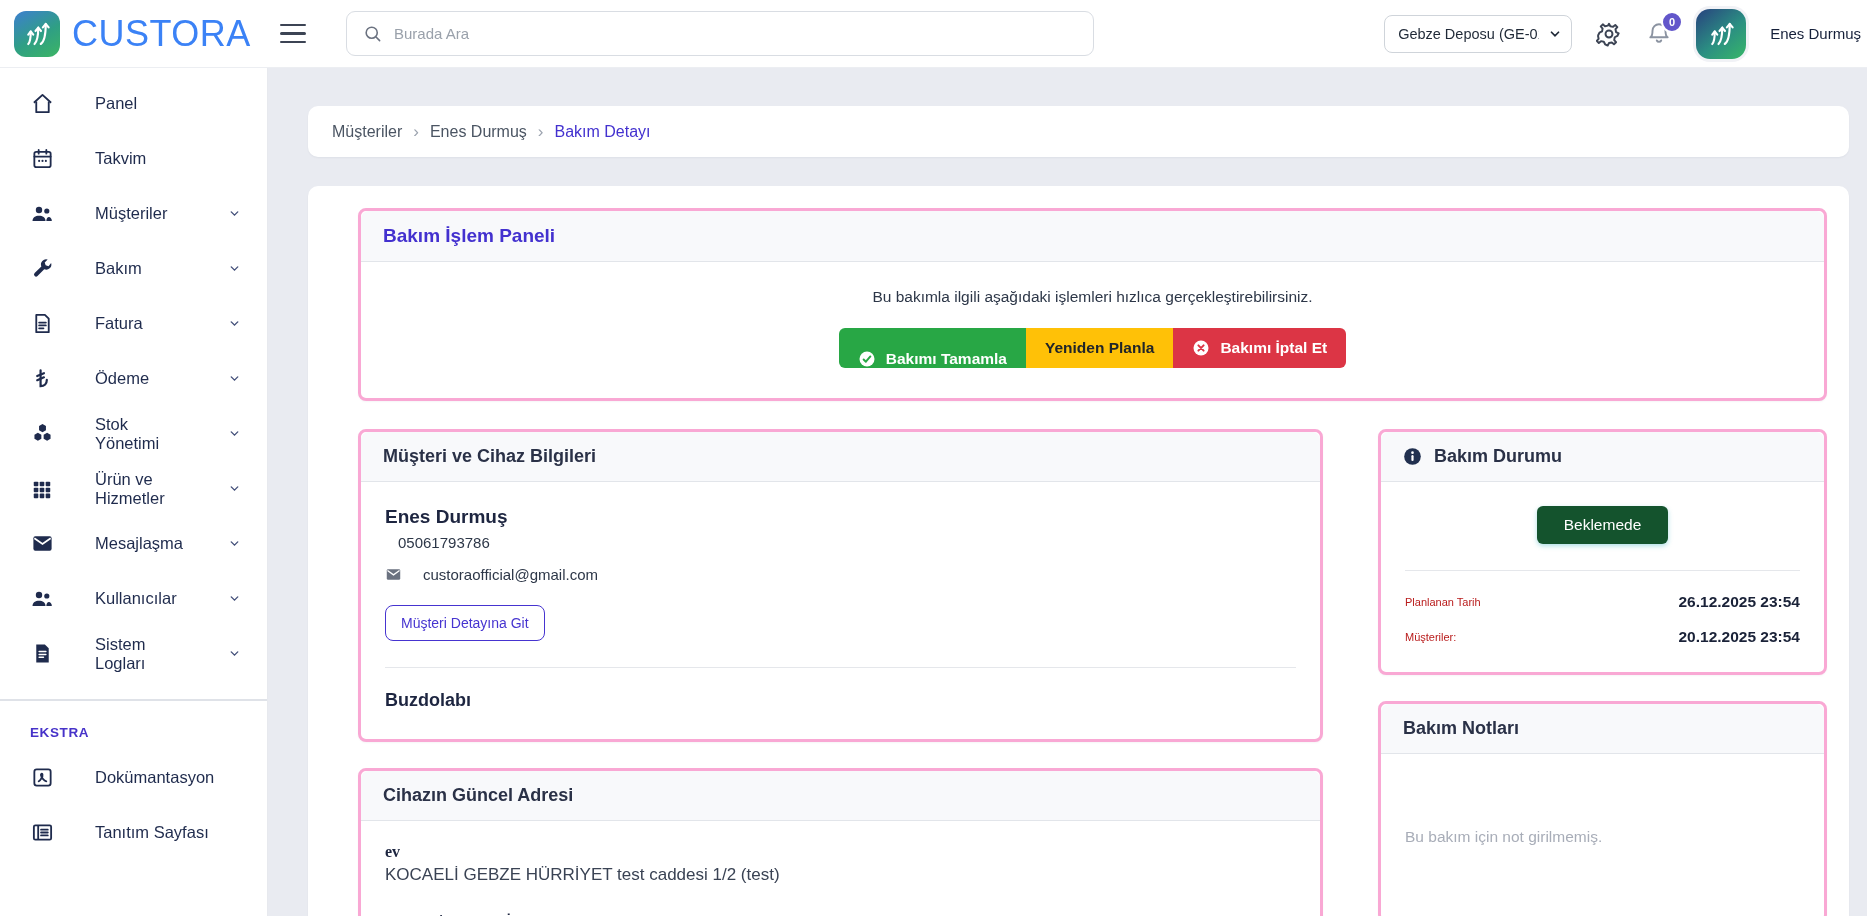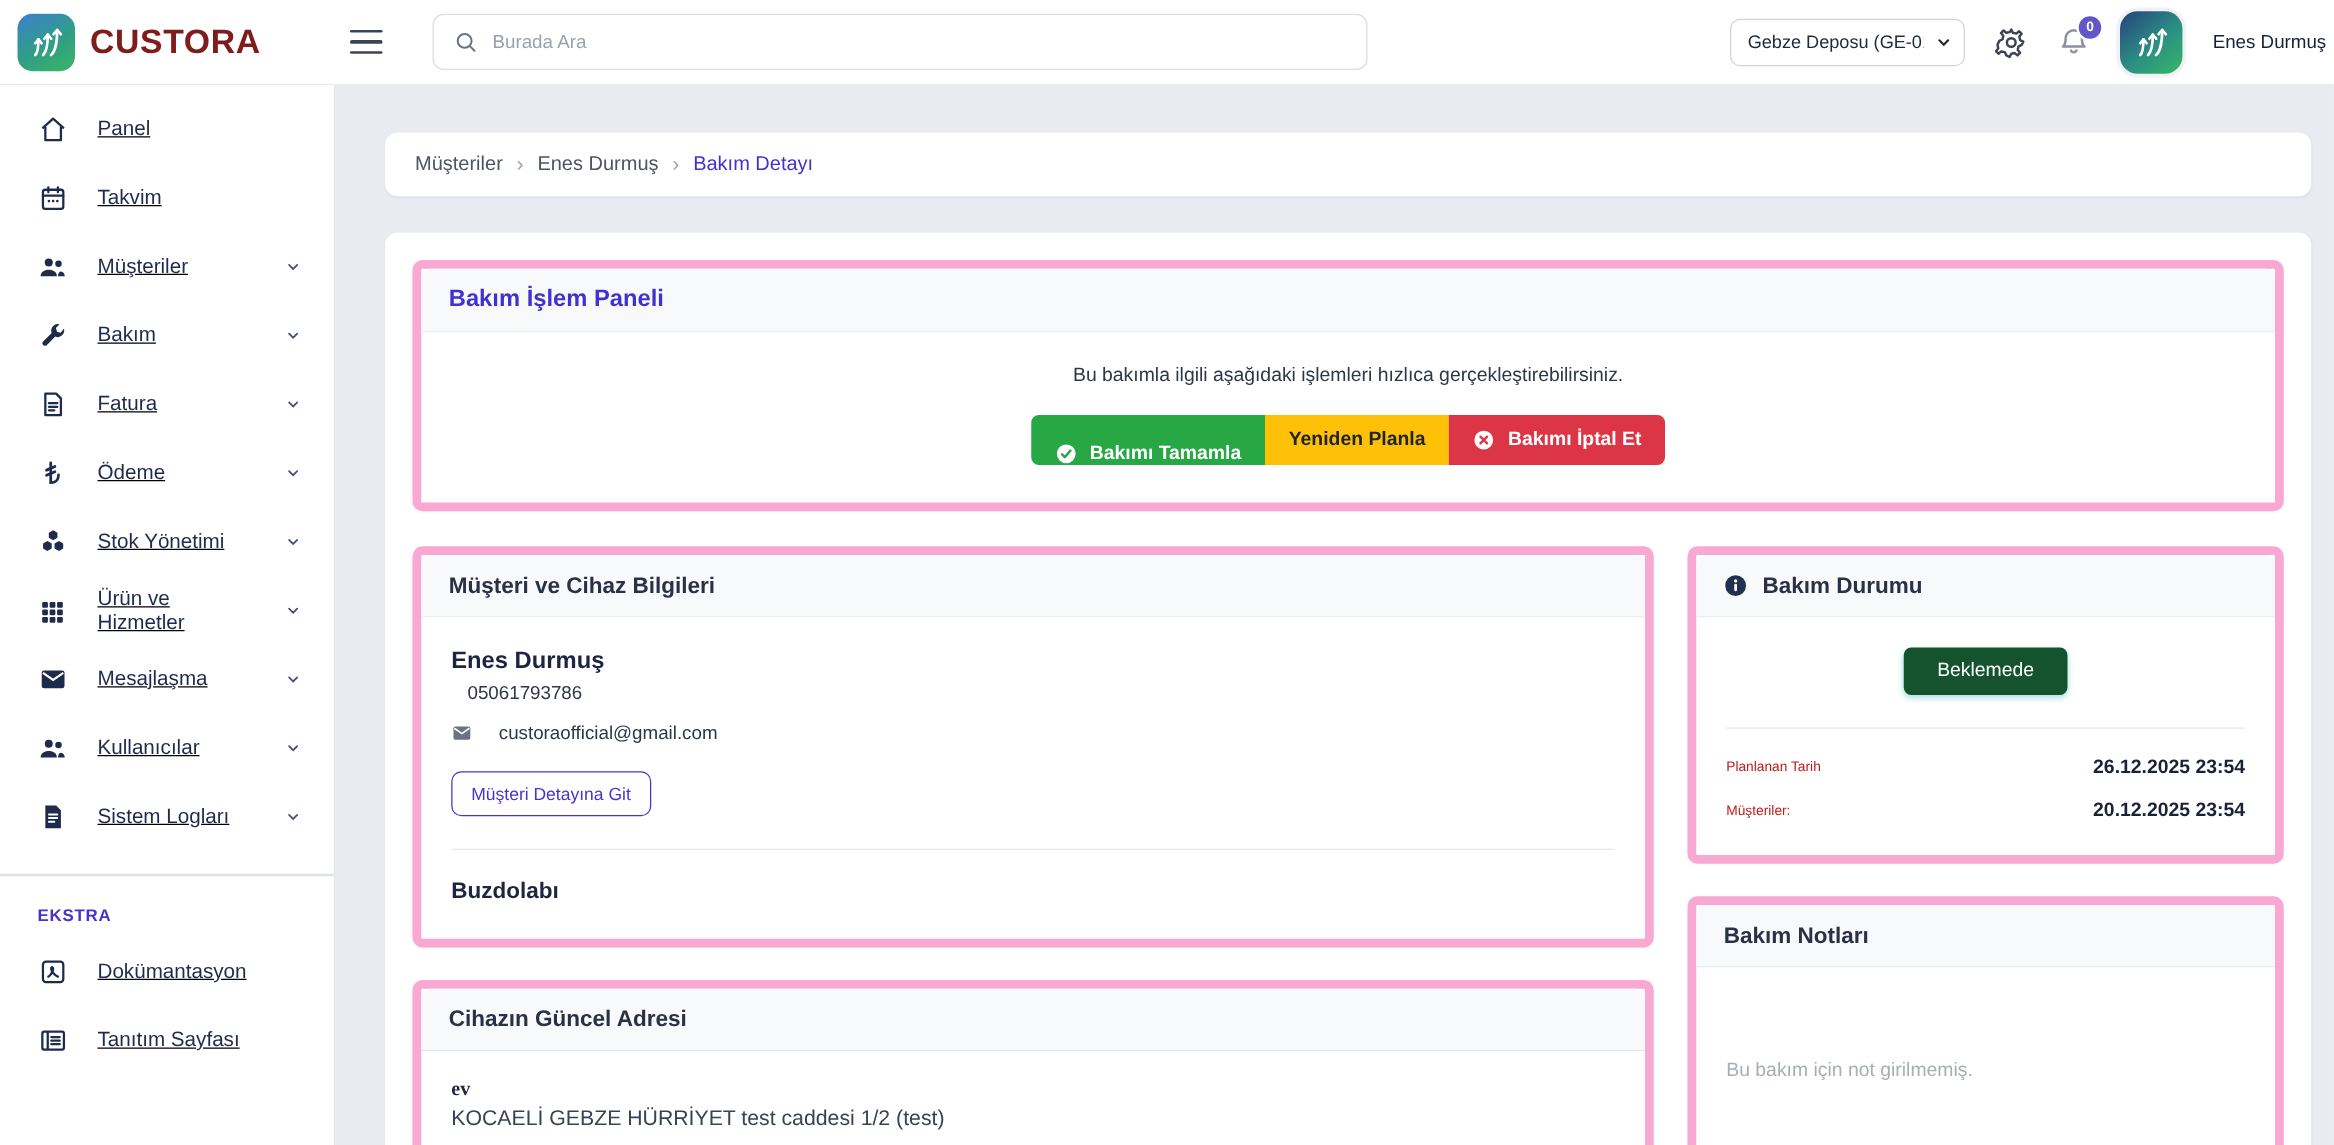--- a/index.html
+++ b/index.html
@@ -6,21 +6,21 @@
   html,body { width:1867px; height:916px; overflow:hidden;
     font-family:"Liberation Sans","DejaVu Sans",sans-serif; background:#e9ebf1; }
 
   
   .topbar { position:fixed; top:0; left:0; width:100%; height:68px; background:#fff;
     border-bottom:1px solid #eceef2; display:flex; align-items:center; z-index:10; }
   .brand { width:268px; display:flex; align-items:center; gap:12px; padding-left:14px; flex:0 0 auto; }
   .brand-mark { width:46px; height:46px; border-radius:12px;
     background:linear-gradient(150deg,#3d7fd0 0%,#2f9f84 55%,#3cb564 100%);
     display:flex; align-items:center; justify-content:center; }
-  .brand-name { font-size:27px; font-weight:700; letter-spacing:.5px; color:#7f1d1d; }
+  .brand-name { font-size:36px; font-weight:400; letter-spacing:.5px; color:#3b82f6; }
   .hamburger { margin-left:12px; width:34px; height:34px; display:flex; flex-direction:column;
     justify-content:center; gap:6px; cursor:pointer; background:none; border:none; }
   .hamburger span { display:block; width:26px; height:2.5px; background:#3c4454; border-radius:2px; }
   .search-wrap { margin-left:32px; width:748px; height:45px; border:1px solid #d9dde3; border-radius:9px;
     display:flex; align-items:center; padding:0 16px; gap:12px; background:#fff; }
   .search-wrap input { border:none; outline:none; flex:1; font-size:15px; color:#374151;
     font-family:inherit; background:transparent; }
   .search-wrap input::placeholder { color:#9aa1ab; }
   .top-right { margin-left:auto; display:flex; align-items:center; gap:24px; padding-right:6px; }
   .select-wrap { position:relative; }
@@ -34,44 +34,44 @@
     background:#6256ca; border:2.5px solid #fff; color:#fff; font-size:11px; font-weight:700;
     display:flex; align-items:center; justify-content:center; }
   .avatar { width:50px; height:50px; border-radius:14px;
     background:linear-gradient(140deg,#28427f 0%,#2b8f82 55%,#37b768 100%);
     display:flex; align-items:center; justify-content:center; box-shadow:0 0 0 3px #f1f2f6; }
   .user-name { font-size:15px; font-weight:500; color:#16203a; white-space:nowrap; }
 
   
   .sidebar { position:fixed; top:68px; left:0; width:268px; height:848px; background:#fff;
     border-right:1px solid #e7e9ee; padding-top:8px; }
-  .nav-item { height:55px; display:flex; align-items:center; gap:24px; padding:0 26px 0 30px;
-    cursor:pointer;text-decoration:underline; }
+  .nav-item { height:55px; display:flex; align-items:center; gap:41px; padding:0 26px 0 30px;
+    cursor:pointer; }
   .nav-item .nico { width:24px; display:flex; justify-content:center; flex:0 0 auto; }
   .nav-item .nlabel { font-size:16.5px; font-weight:500; color:#1f2b4d; flex:1; }
   .nav-item .nchev { flex:0 0 auto; }
   .side-divider { border:none; border-top:2px solid #dfe2e8; margin:18px 0 24px; }
   .extra-label { padding:0 30px; font-size:13.5px; font-weight:800; letter-spacing:.6px; color:#4733c9;
     margin-bottom:10px; }
 
   
   .main { position:absolute; top:68px; left:268px; width:1599px; height:848px; }
   .breadcrumb-card { margin:38px 18px 0 40px; height:51px; background:#fff; border-radius:10px;
     box-shadow:0 1px 2px rgba(20,30,60,.05); display:flex; align-items:center; padding:0 24px;
     font-size:16px; }
   .crumb { color:#4b5563; cursor:pointer; }
   .crumb-sep { color:#9ca3af; margin:0 11px; font-size:17px; }
   .crumb-sep::before { content:"\203A"; }
   .crumb-current { color:#4331cf; font-weight:500; }
 
   .wrapper { margin:29px 18px 0 40px; background:#fff; border-radius:10px 10px 0 0; padding:22px;
     min-height:765px; box-shadow:0 1px 2px rgba(20,30,60,.05); }
 
-  .card { background:#fff; border:7px solid #f9a8d4; border-radius:8px;
-    box-shadow:0 1px 2px rgba(20,30,60,.04); }
+  .card { background:#fff; border:3px solid #f9a8d4; border-radius:8px;
+    box-shadow:0 1px 2px rgba(20,30,60,.04);margin-left:28px; }
   .card-header { background:#f8f9fb; border-bottom:1px solid #e2e5ea; border-radius:8px 8px 0 0;
     padding:14px 22px; display:flex; align-items:center; gap:12px; }
   .card-title { font-size:18px; font-weight:700; color:#2a3147; }
   .accent-title { color:#4331cf; font-size:19px; }
 
   .action-body { padding:26px 24px 30px; text-align:center; }
   .action-desc { font-size:15.5px; color:#2d3748; }
   .btn-group { margin-top:22px; display:flex; justify-content:center; }
   .btn { height:40px; border:none; cursor:pointer; display:inline-flex; align-items:center; gap:10px;
     padding:0 19px; font-family:inherit; font-size:15.5px; font-weight:600; }

